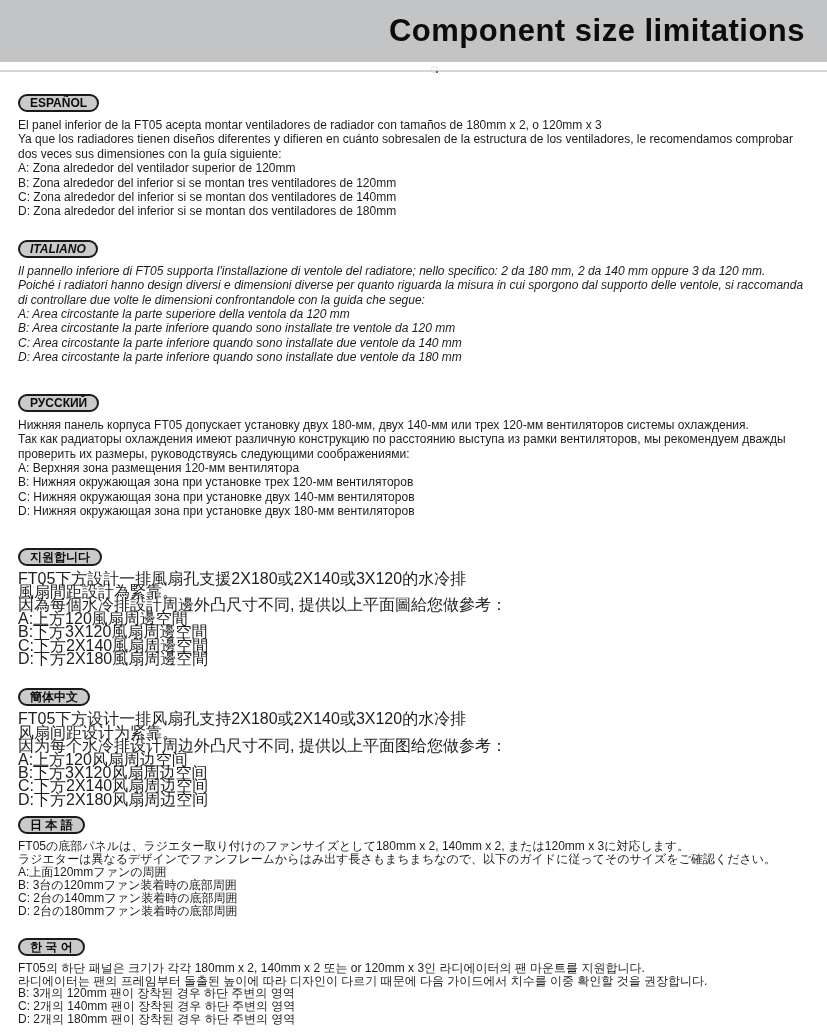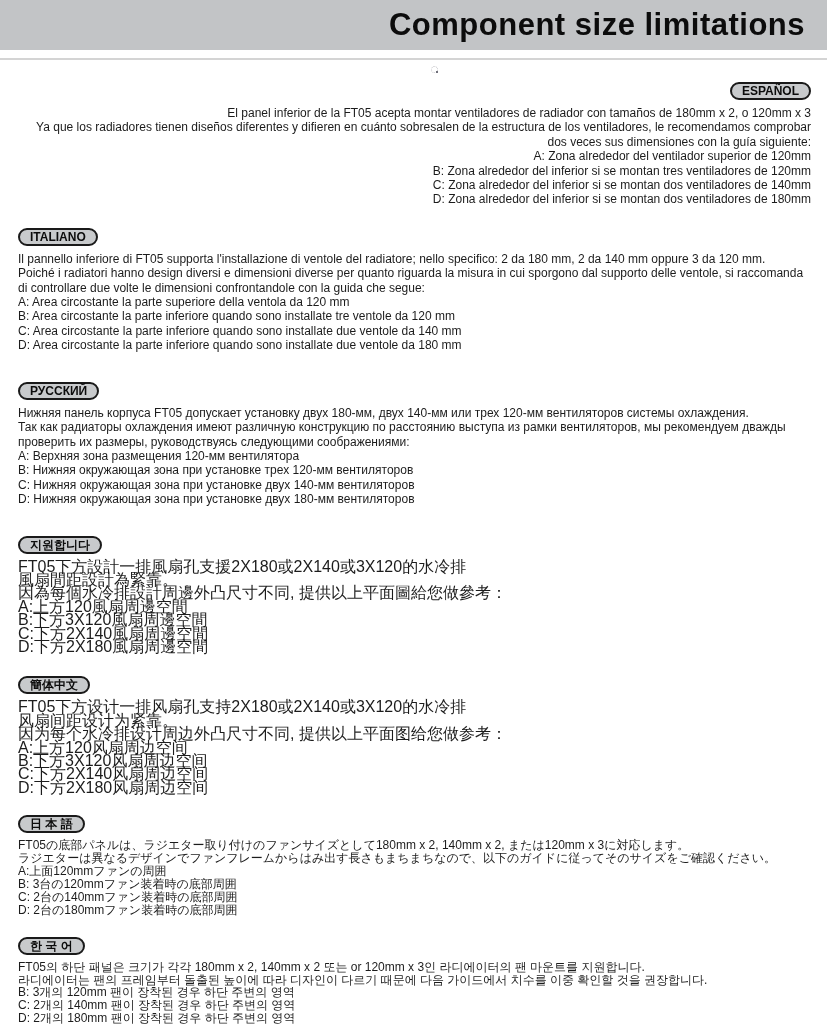--- a/index.html
+++ b/index.html
@@ -6,21 +6,21 @@
   html, body {
     width: 827px;
     background: #ffffff;
     font-family: "Liberation Sans", "DejaVu Sans", sans-serif;
     color: #1c1c1c;
   }
   body { position: relative; height: 1034px; overflow: hidden; }
 
   
   .titlebar {
-    height: 50px;
+    height: 62px;
     background: #c2c4c6;
     display: flex;
     align-items: center;
     justify-content: flex-end;
     padding-right: 22px;
   }
   .titlebar h1 {
     font-size: 31px;
     font-weight: bold;
     letter-spacing: 0.5px;
@@ -66,25 +66,25 @@
     font-weight: bold;
     color: #0c0c0c;
     margin-bottom: 6px;
   }
   .lines .line { white-space: pre; }
 
   .latin .line { font-size: 12px; line-height: 14.4px; }
   .cjk   .line { font-size: 16px; line-height: 13.4px; font-weight: normal; }
   .jako  .line { font-size: 12px; line-height: 12.9px; }
 
-  .sec-es { margin-bottom: 20px; text-align: right; }
-  .sec-it { margin-bottom: 28px; }
+  .sec-es { margin-bottom: 20px; }
+  .sec-it { margin-bottom: 28px; font-style: italic; }
   .sec-ru { margin-bottom: 28px; }
   .sec-tc { margin-bottom: 22px; }
-  .sec-sc { margin-bottom: 20px;  }
+  .sec-sc { margin-bottom: 9px;  }
   .sec-ja { margin-bottom: 19px; }
   .sec-ko { margin-bottom: 8px; }
 </style>
 </head>
 <body>
 
 <header class="titlebar">
   <h1>Component size limitations</h1>
 </header>
 <div class="rule"></div>

